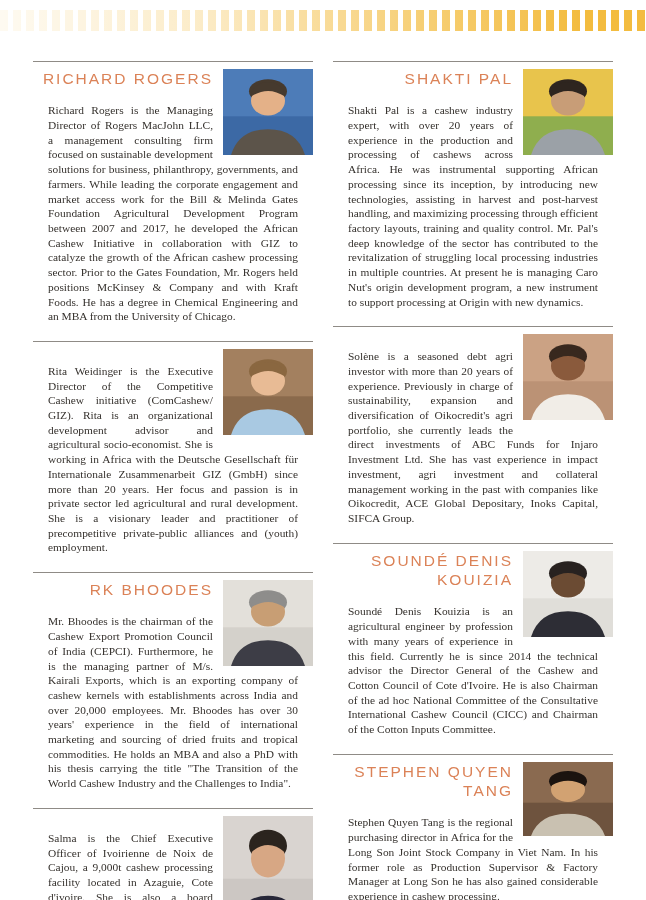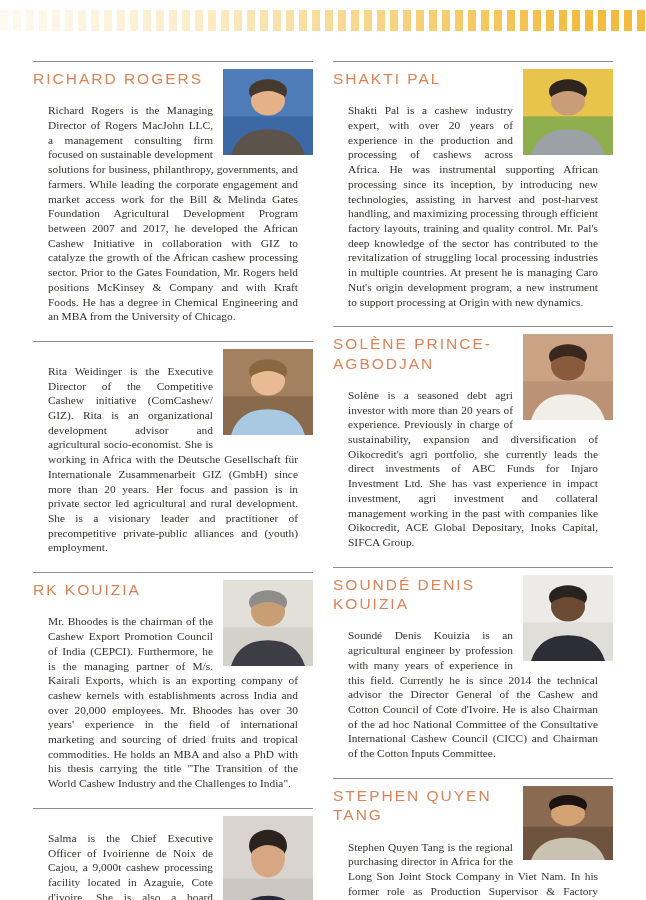--- a/index.html
+++ b/index.html
@@ -33,20 +33,21 @@
     margin-bottom:17px;
   }
   .bio h2{
     margin:0 0 6px 0;
     font-family:"Liberation Sans", sans-serif;
     font-weight:400;
     font-size:15.5px;
     letter-spacing:2px;
     color:#DB8257;
     line-height:1.25;
+    text-align:right;
   }
   .bio-text{
     margin:15px;
     font-size:11.4px;
     line-height:1.29;
     text-align:justify;
   }
   .photo{
     float:right;
     width:90px;height:86px;
@@ -106,21 +107,21 @@
       </div>
       <p class="bio-text">Rita Weidinger is the Executive Director of the Competitive Cashew initiative (ComCashew/ GIZ). Rita is an organizational development advisor and agricultural socio-economist. She is working in Africa with the Deutsche Gesellschaft für Internationale Zusammenarbeit GIZ (GmbH) since more than 20 years. Her focus and passion is in private sector led agricultural and rural development. She is a visionary leader and practitioner of precompetitive private-public alliances and (youth) employment.</p>
     </section>
 
     <section class="bio">
       <div class="photo ph-rk">
         <svg viewBox="0 0 90 100" preserveAspectRatio="none">
             <use href="#portrait"></use>
           </svg>
       </div>
-      <h2>RK KOUIZIA</h2>
+      <h2>RK BHOODES</h2>
       <p class="bio-text">Mr. Bhoodes is the chairman of the Cashew Export Promotion Council of India (CEPCI). Furthermore, he is the managing partner of M/s. Kairali Exports, which is an exporting company of cashew kernels with establishments across India and over 20,000 employees. Mr. Bhoodes has over 30 years' experience in the field of international marketing and sourcing of dried fruits and tropical commodities. He holds an MBA and also a PhD with his thesis carrying the title "The Transition of the World Cashew Industry and the Challenges to India".</p>
     </section>
 
     <section class="bio">
       <div class="photo ph-salma ph-tall">
         <svg viewBox="0 0 90 100" preserveAspectRatio="none">
             <use href="#portrait"></use>
           </svg>
       </div>
       <p class="bio-text">Salma is the Chief Executive Officer of Ivoirienne de Noix de Cajou, a 9,000t cashew processing facility located in Azaguie, Cote d'ivoire. She is also a board member of Great Quest Fertilizer, a listed company that is the majority shareholder of the processing plant. A former investment banker and lawyer, Salma combines restructuring, M&amp;A and debt raising skills with hands-on execution on the African continent as well as private and public company expertise. She has previously spent 15 years working in mining, telecoms and energy in Africa. She is also currently a non-executive director of Algold Resources, a gold explorer with Mauritanian assets listed on the TSX-V and member of the Cass Global Advisory Board of Cass Business School. Salma holds a business law degree from the University of Toulouse and an executive mba from Cass Business School, London.</p>
@@ -139,21 +140,20 @@
       <h2>SHAKTI PAL</h2>
       <p class="bio-text">Shakti Pal is a cashew industry expert, with over 20 years of experience in the production and processing of cashews across Africa. He was instrumental supporting African processing since its inception, by introducing new technologies, assisting in harvest and post-harvest handling, and maximizing processing through efficient factory layouts, training and quality control. Mr. Pal's deep knowledge of the sector has contributed to the revitalization of struggling local processing industries in multiple countries.  At present he is managing Caro Nut's origin development program, a new instrument to support processing at Origin with new dynamics.</p>
     </section>
 
     <section class="bio">
       <div class="photo ph-solene">
         <svg viewBox="0 0 90 100" preserveAspectRatio="none">
             <use href="#portrait"></use>
           </svg>
       </div>
-      <h2>SOLÈNE PRINCE-AGBODJAN</h2>
       <p class="bio-text">Solène is a seasoned debt agri investor with more than 20 years of experience. Previously in charge of sustainability, expansion and diversification of Oikocredit's agri portfolio, she currently leads the direct investments of ABC Funds for Injaro Investment Ltd.  She has vast experience in impact investment, agri investment and collateral management working in the past with companies like Oikocredit, ACE Global Depositary, Inoks Capital, SIFCA Group.</p>
     </section>
 
     <section class="bio">
       <div class="photo ph-sounde">
         <svg viewBox="0 0 90 100" preserveAspectRatio="none">
             <use href="#portrait"></use>
           </svg>
       </div>
       <h2>SOUNDÉ DENIS KOUIZIA</h2>

